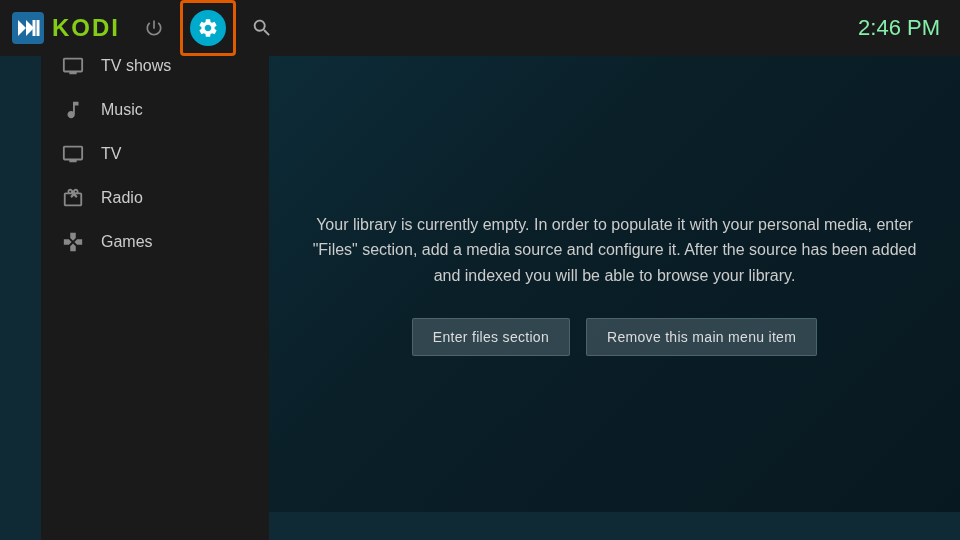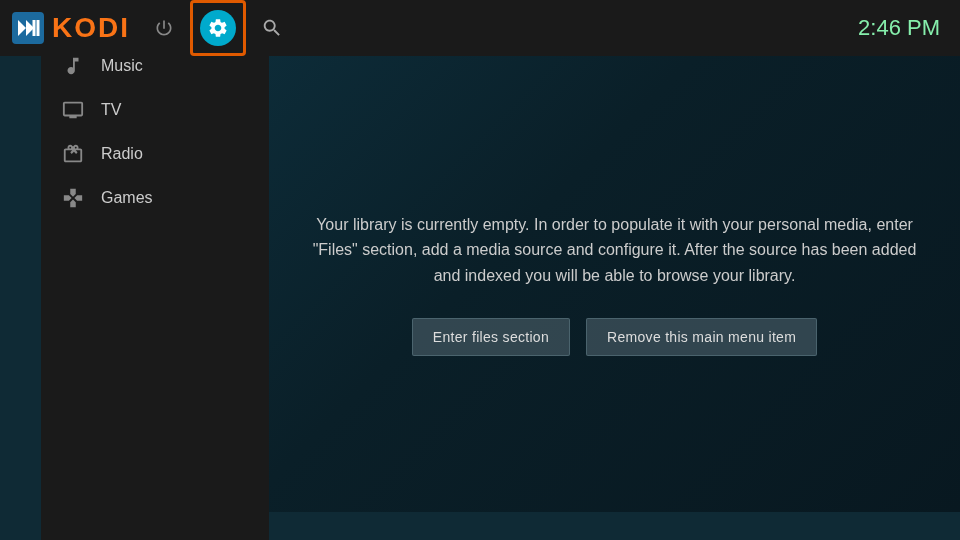--- a/index.html
+++ b/index.html
@@ -33,22 +33,22 @@
       align-items: center;
       gap: 8px;
     }
 
     .kodi-logo-icon {
       width: 32px;
       height: 32px;
     }
 
     .kodi-logo-text {
-      color: #f97316;
-      font-size: 28px;
+      color: #84cc16;
+      font-size: 24px;
       font-weight: bold;
       letter-spacing: 2px;
     }
 
     .top-bar-controls {
       display: flex;
       align-items: center;
       gap: 8px;
       margin-left: 16px;
     }
@@ -236,20 +236,28 @@
 
     <div class="nav-item">
       <div class="nav-icon">
         <svg width="22" height="22" viewBox="0 0 24 24">
             <path d="M18 4l2 4h-3l-2-4h-2l2 4h-3l-2-4H8l2 4H7L5 4H4c-1.1 0-2 .9-2 2v12c0 1.1.9 2 2 2h16c1.1 0 2-.9 2-2V4h-4z" fill="#888"></path>
           </svg>
       </div>
       <span>Movies</span>
     </div>
 
+    <div class="nav-item">
+      <div class="nav-icon">
+        <svg width="22" height="22" viewBox="0 0 24 24">
+            <path d="M21 3H3c-1.1 0-2 .9-2 2v12c0 1.1.9 2 2 2h5v2h8v-2h5c1.1 0 1.99-.9 1.99-2L23 5c0-1.1-.9-2-2-2zm0 14H3V5h18v12z" fill="#888"></path>
+          </svg>
+      </div>
+      <span>TV shows</span>
+    </div>
 
     <div class="nav-item">
       <div class="nav-icon">
         <svg width="22" height="22" viewBox="0 0 24 24">
             <path d="M12 3v10.55c-.59-.34-1.27-.55-2-.55-2.21 0-4 1.79-4 4s1.79 4 4 4 4-1.79 4-4V7h4V3h-6z" fill="#888"></path>
           </svg>
       </div>
       <span>Music</span>
     </div>
 

